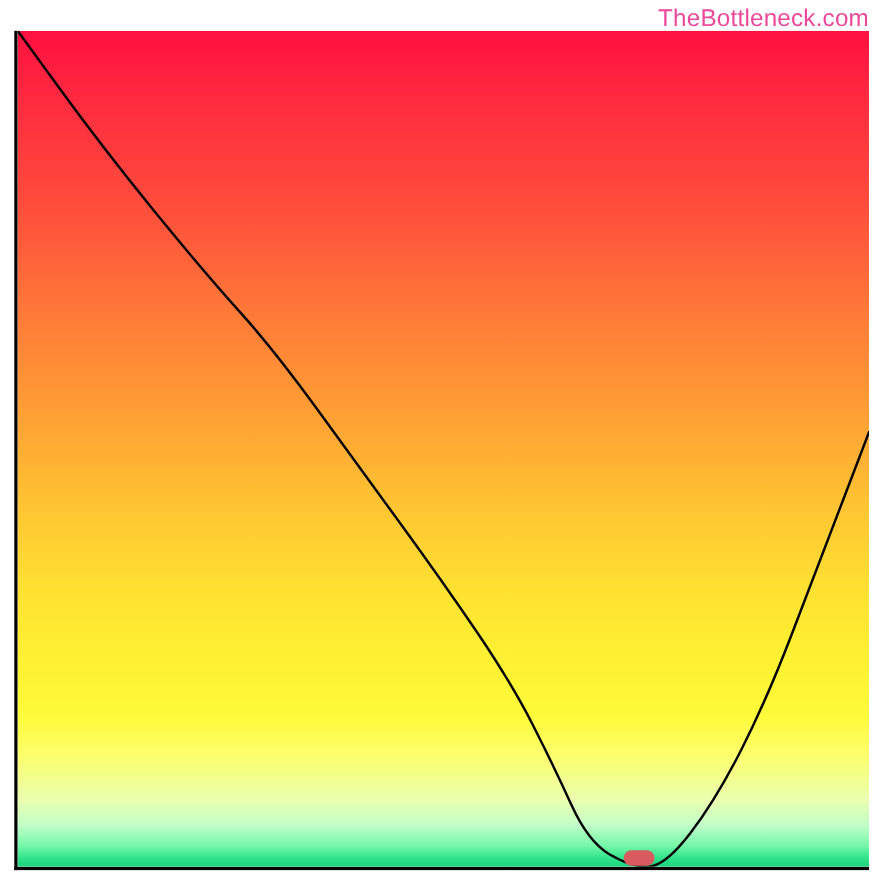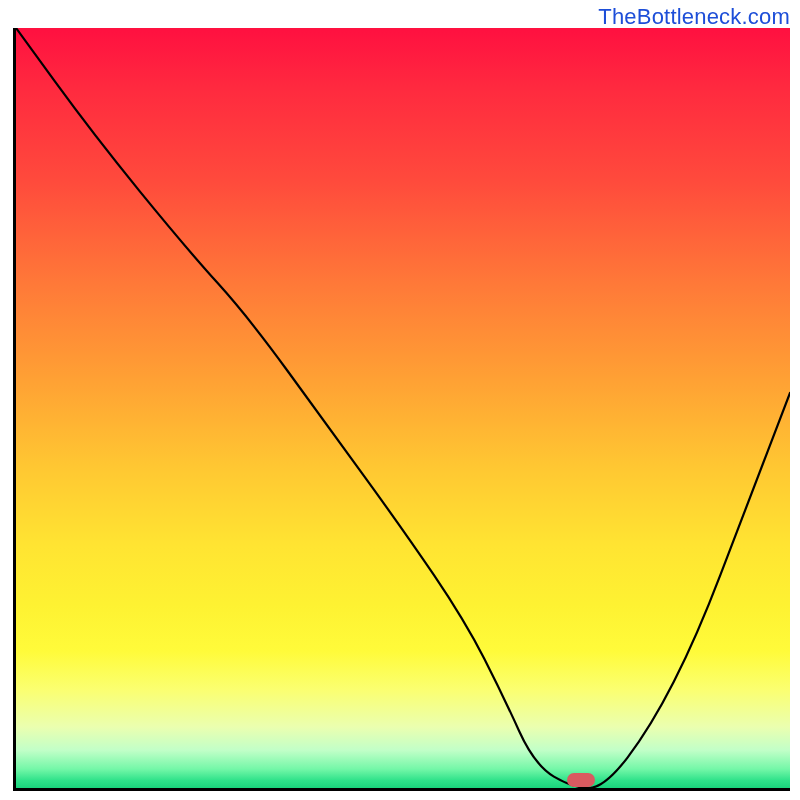--- a/index.html
+++ b/index.html
@@ -13,21 +13,21 @@
   .wrap {
     position: relative;
     width: 800px;
     height: 800px;
   }
   .watermark {
     position: absolute;
     top: 4px;
     right: 10px;
     font-size: 22px;
-    color: #1d4ed8;
+    color: #ec4899;
     font-weight: 500;
     letter-spacing: 0.2px;
   }
   .plot {
     position: absolute;
     left: 13px;
     top: 28px;
     width: 774px;
     height: 760px;
     border-left: 3px solid #000;

